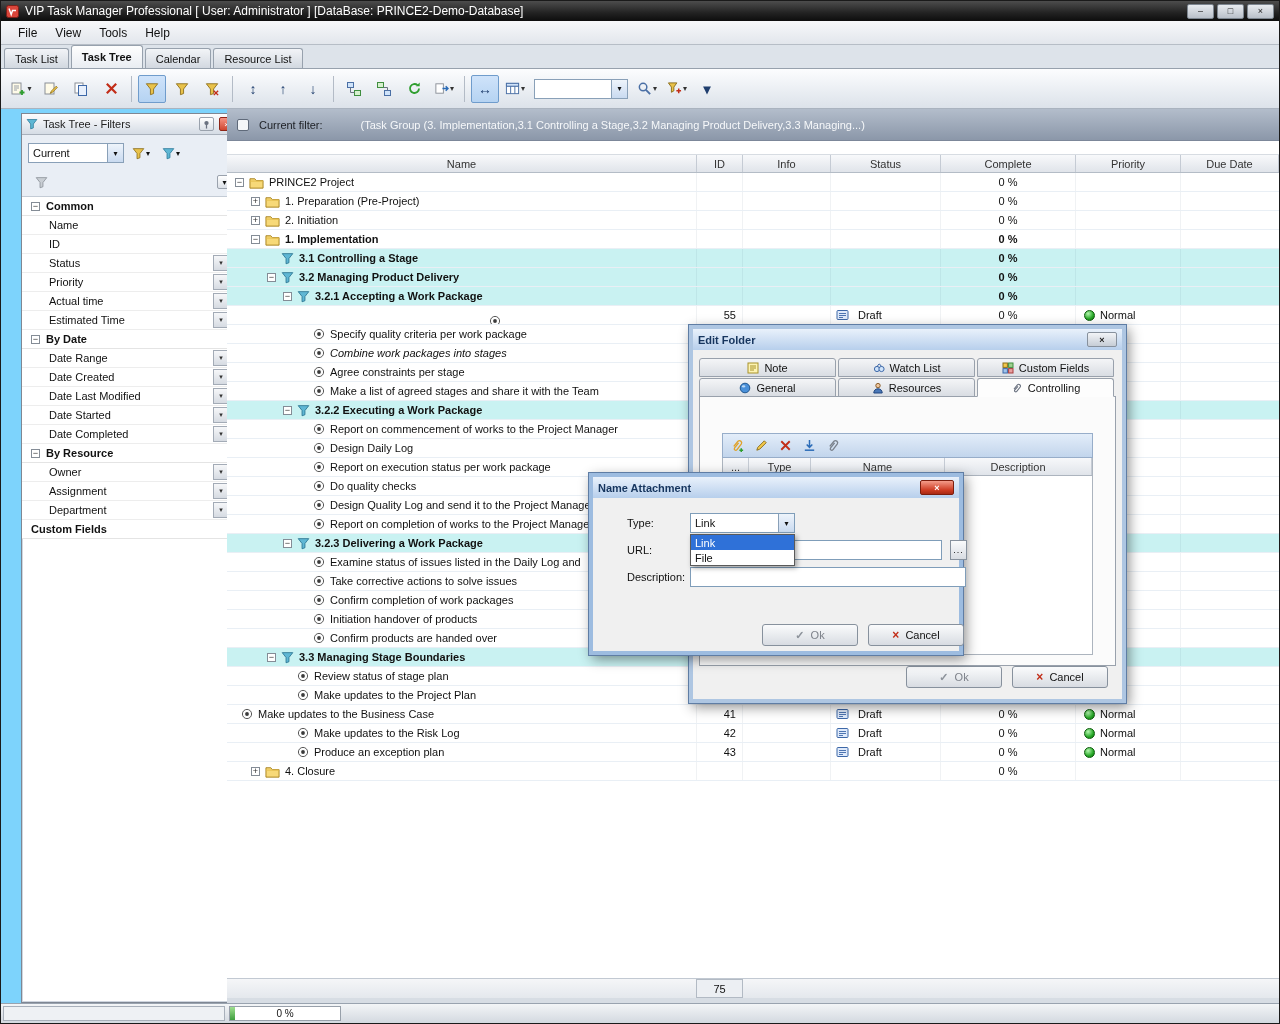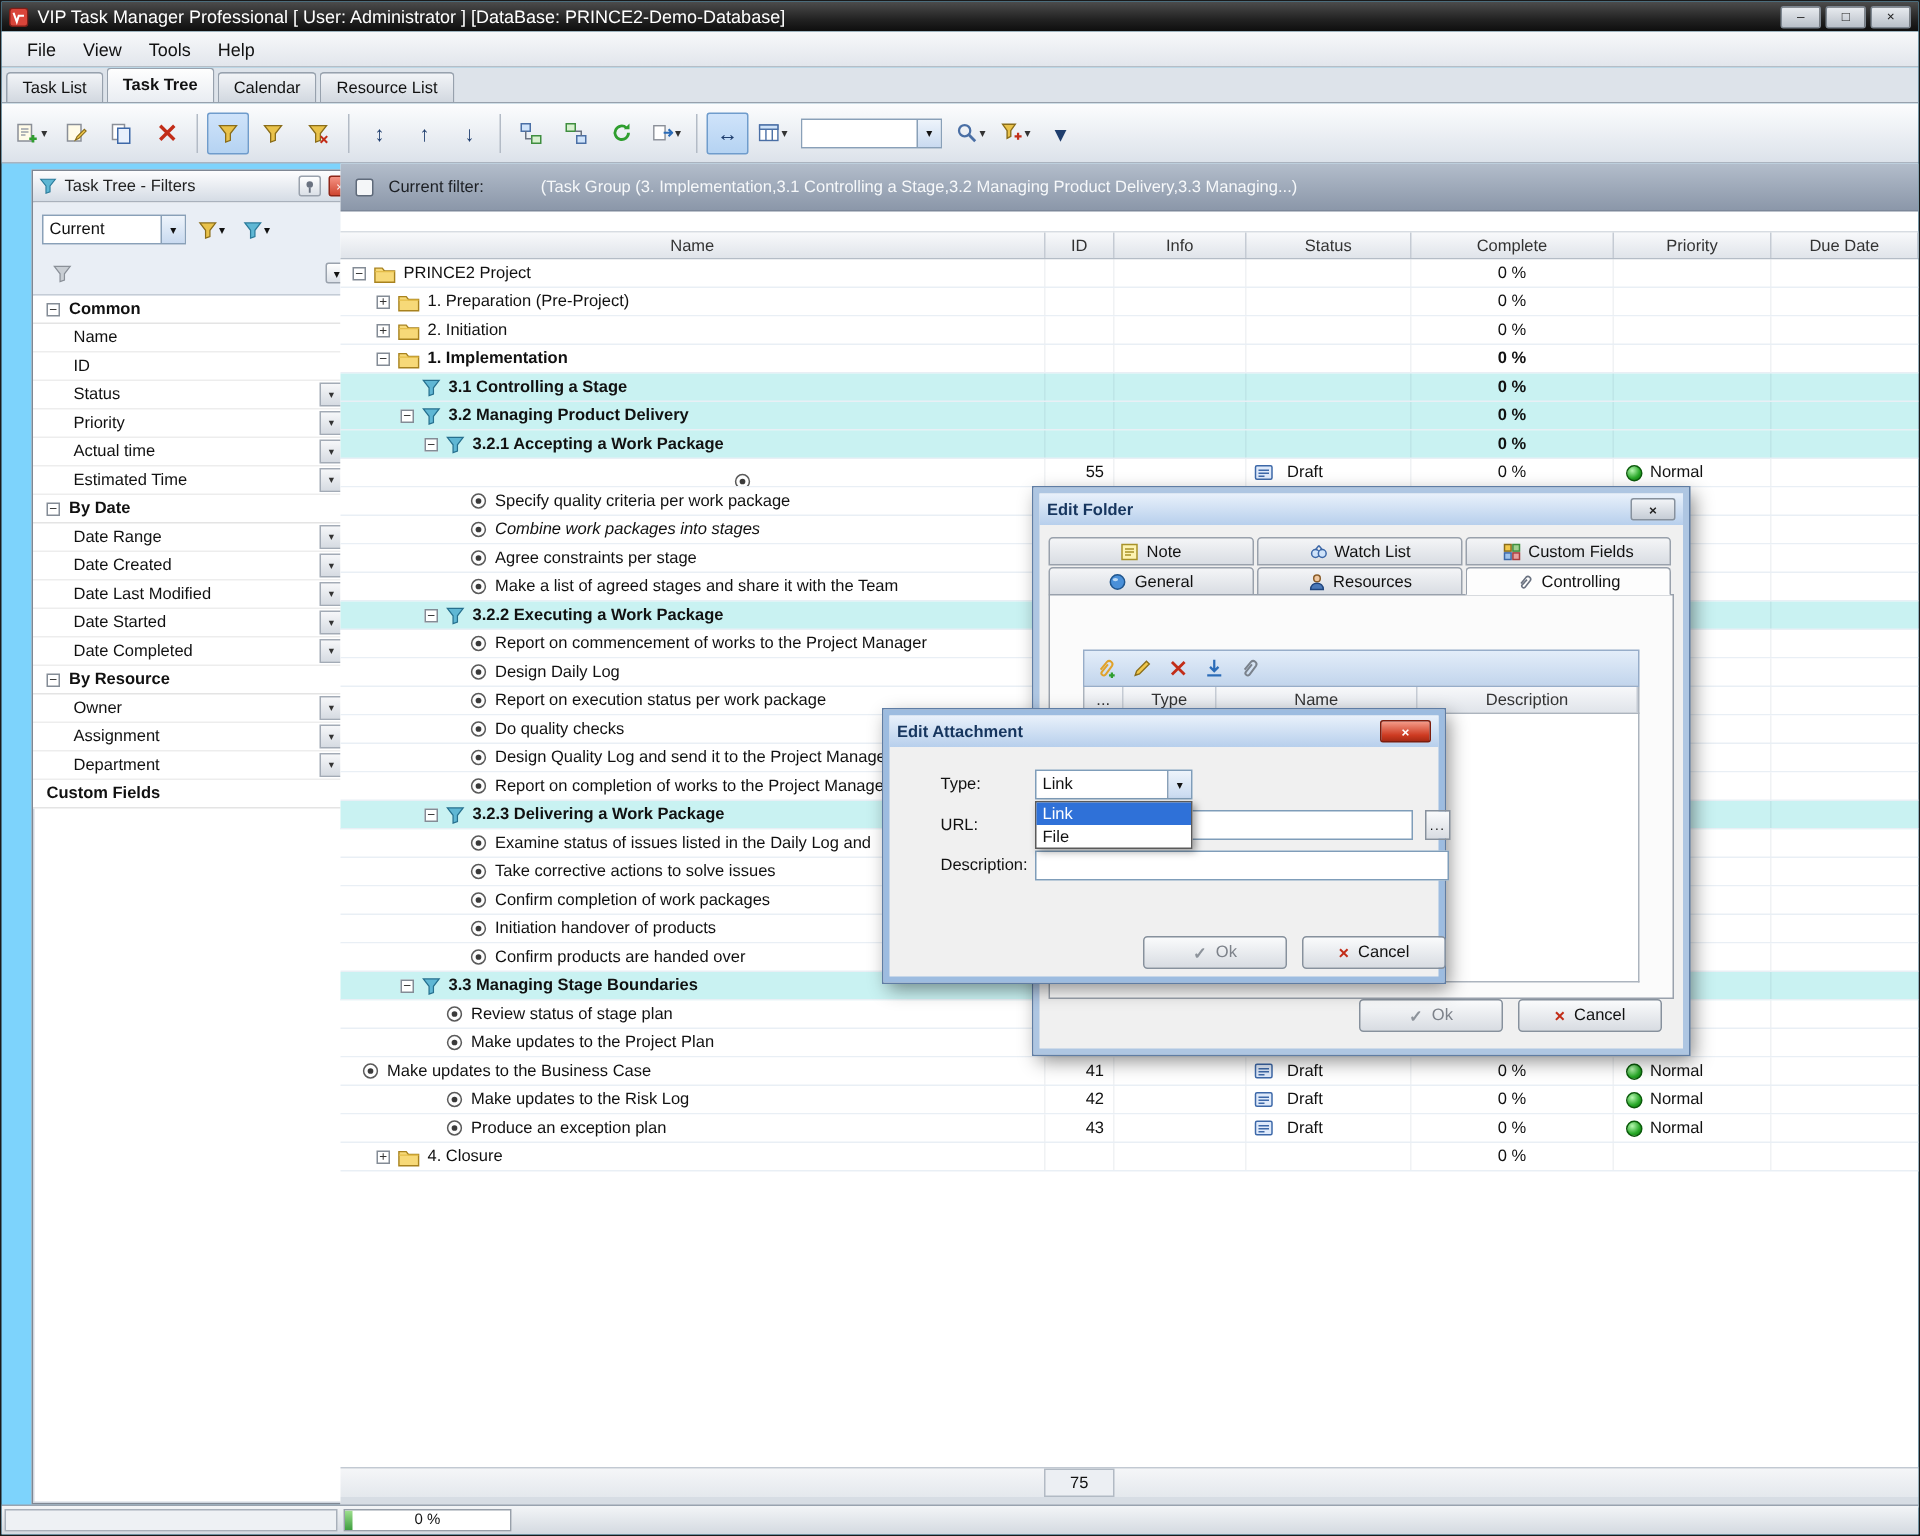--- a/index.html
+++ b/index.html
@@ -1232,21 +1232,21 @@
       </div>
       <div class="btn">
         <span class="cancel-x">×</span>
         <span>Cancel</span>
       </div>
     </div>
   </div>
 
   <div class="dialog edit-att" style="z-index:20">
     <div class="dlg-title">
-      <span>Edit Attachment</span>
+      <span>Name Attachment</span>
       <span class="dlg-close-red">×</span>
     </div>
     <div class="ea-body">
       <span class="ea-label" style="top:19px">Type:</span>
       <div class="ea-combo">
         <span class="val">Link</span>
         <span class="combo-arrow-btn">▾</span>
       </div>
       <div class="ea-droplist" id="ea-droplist">
           <div class="ea-opt sel">Link</div>

